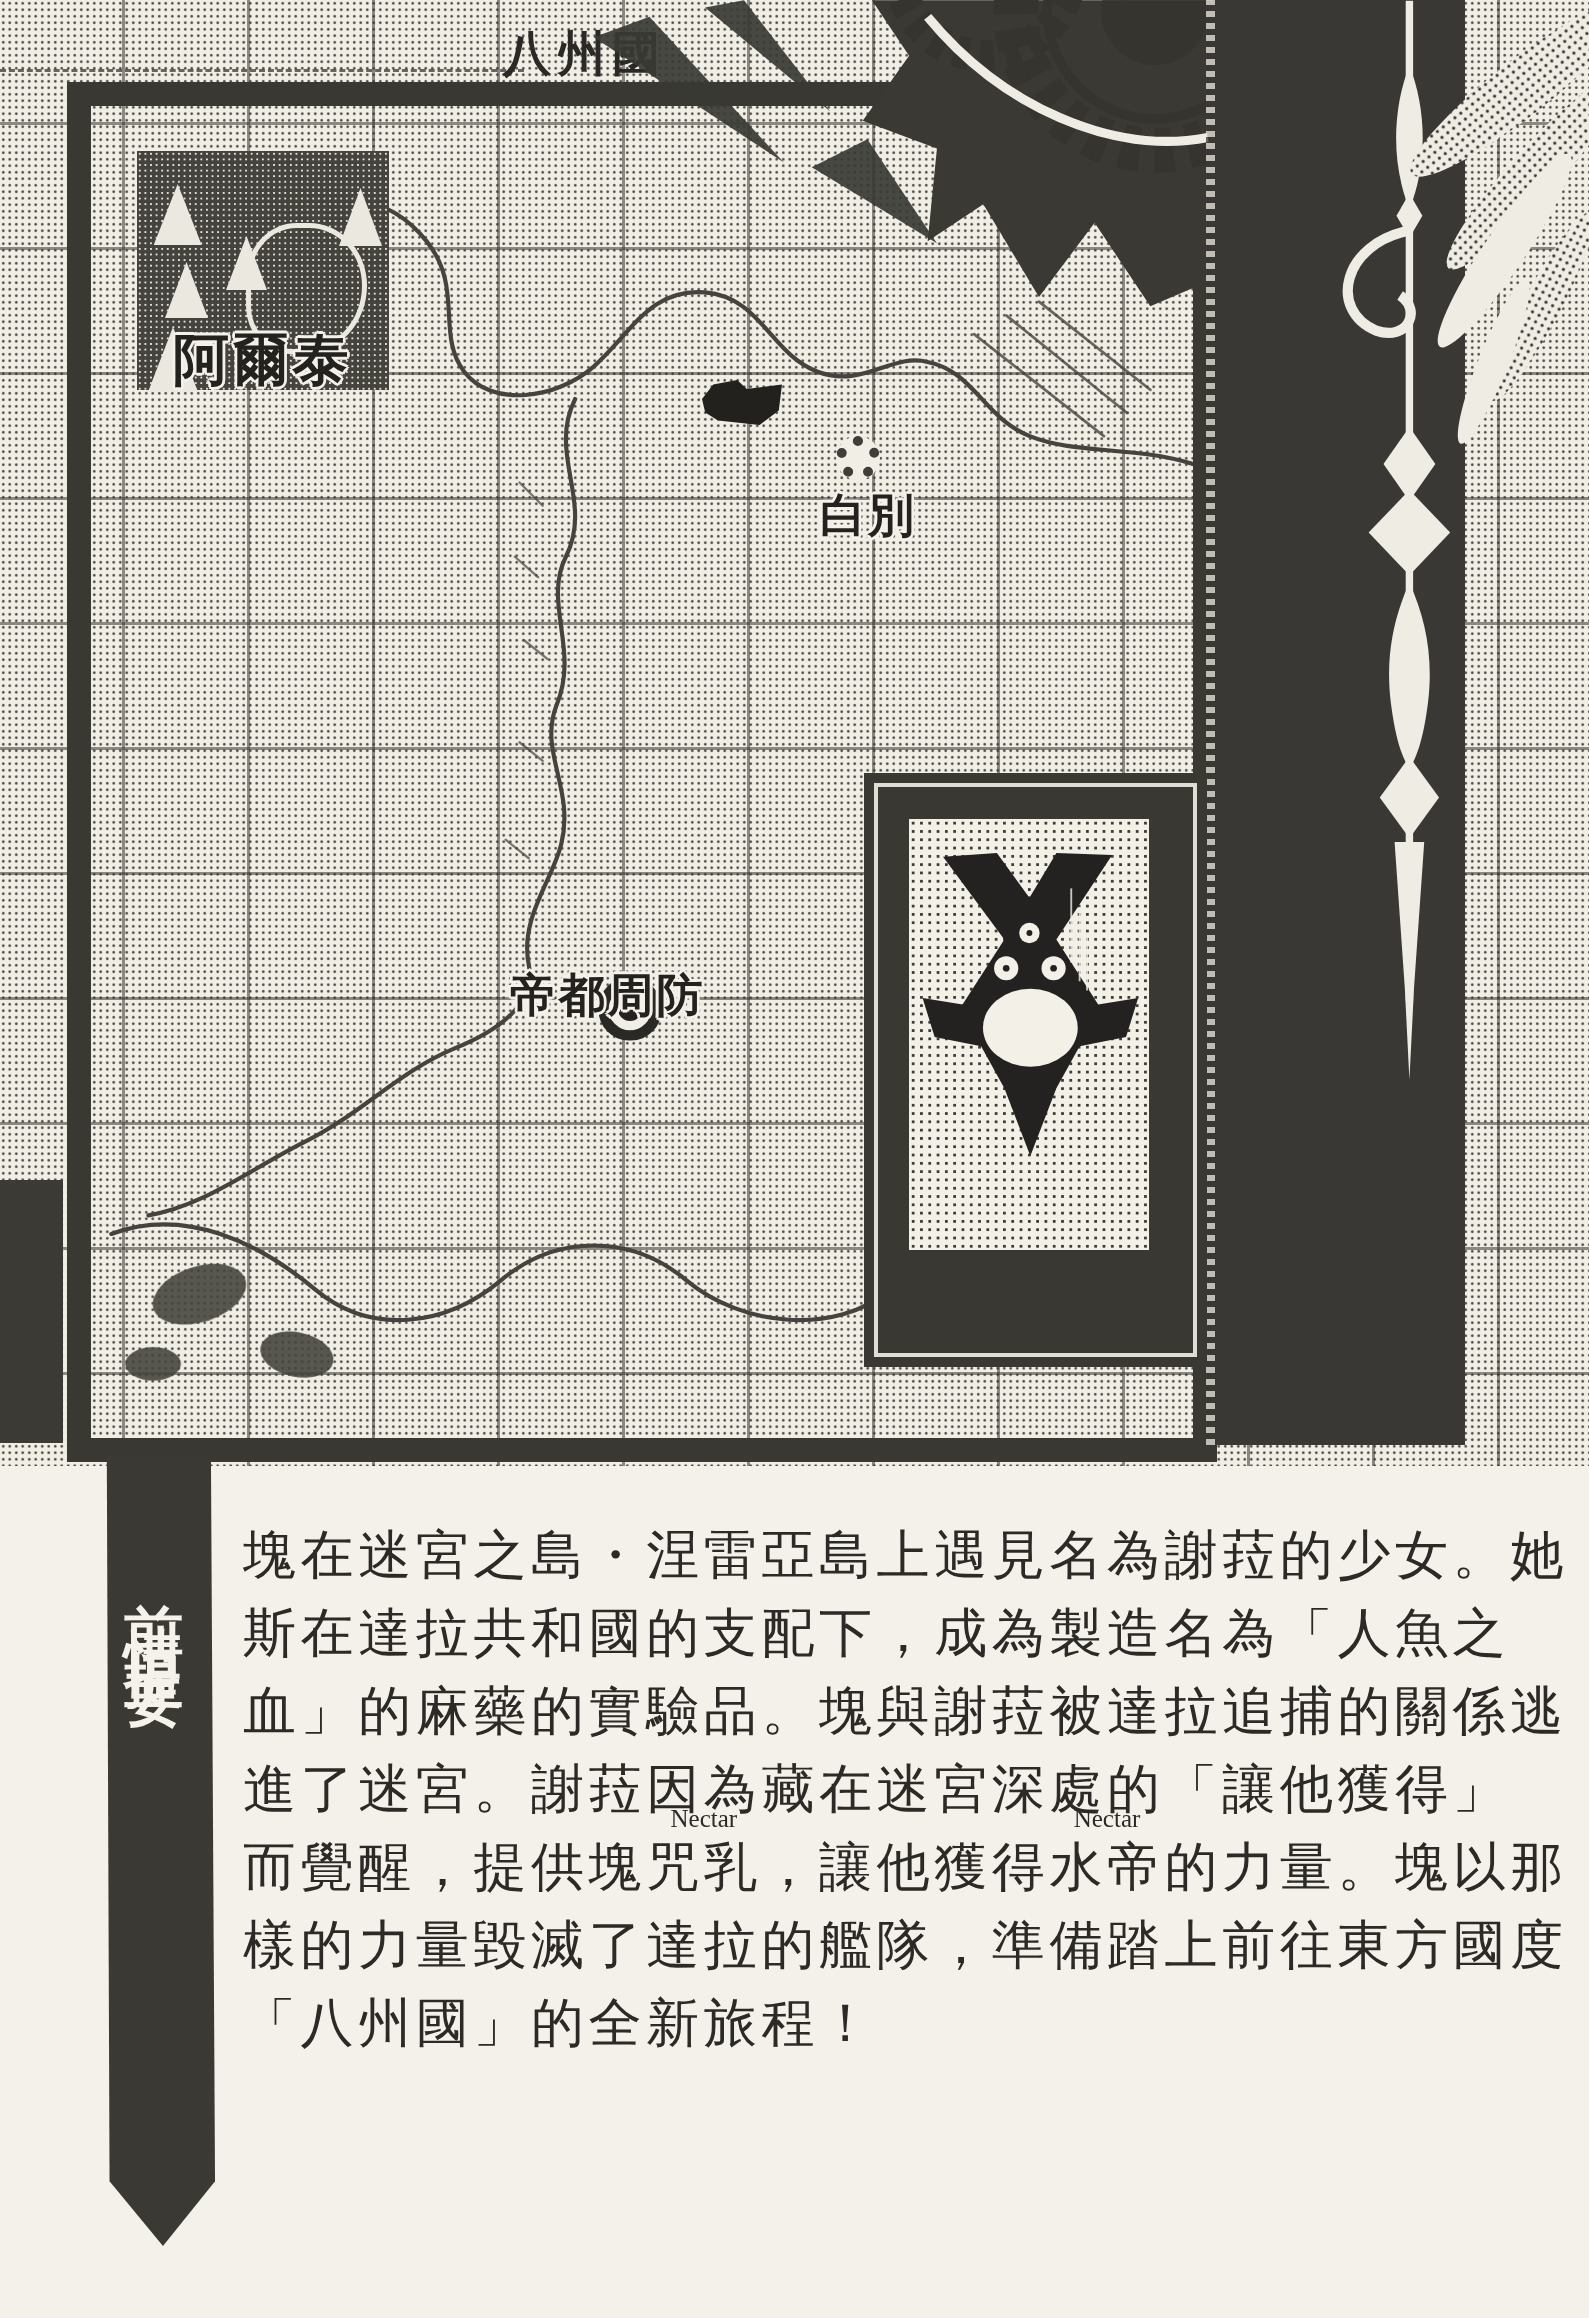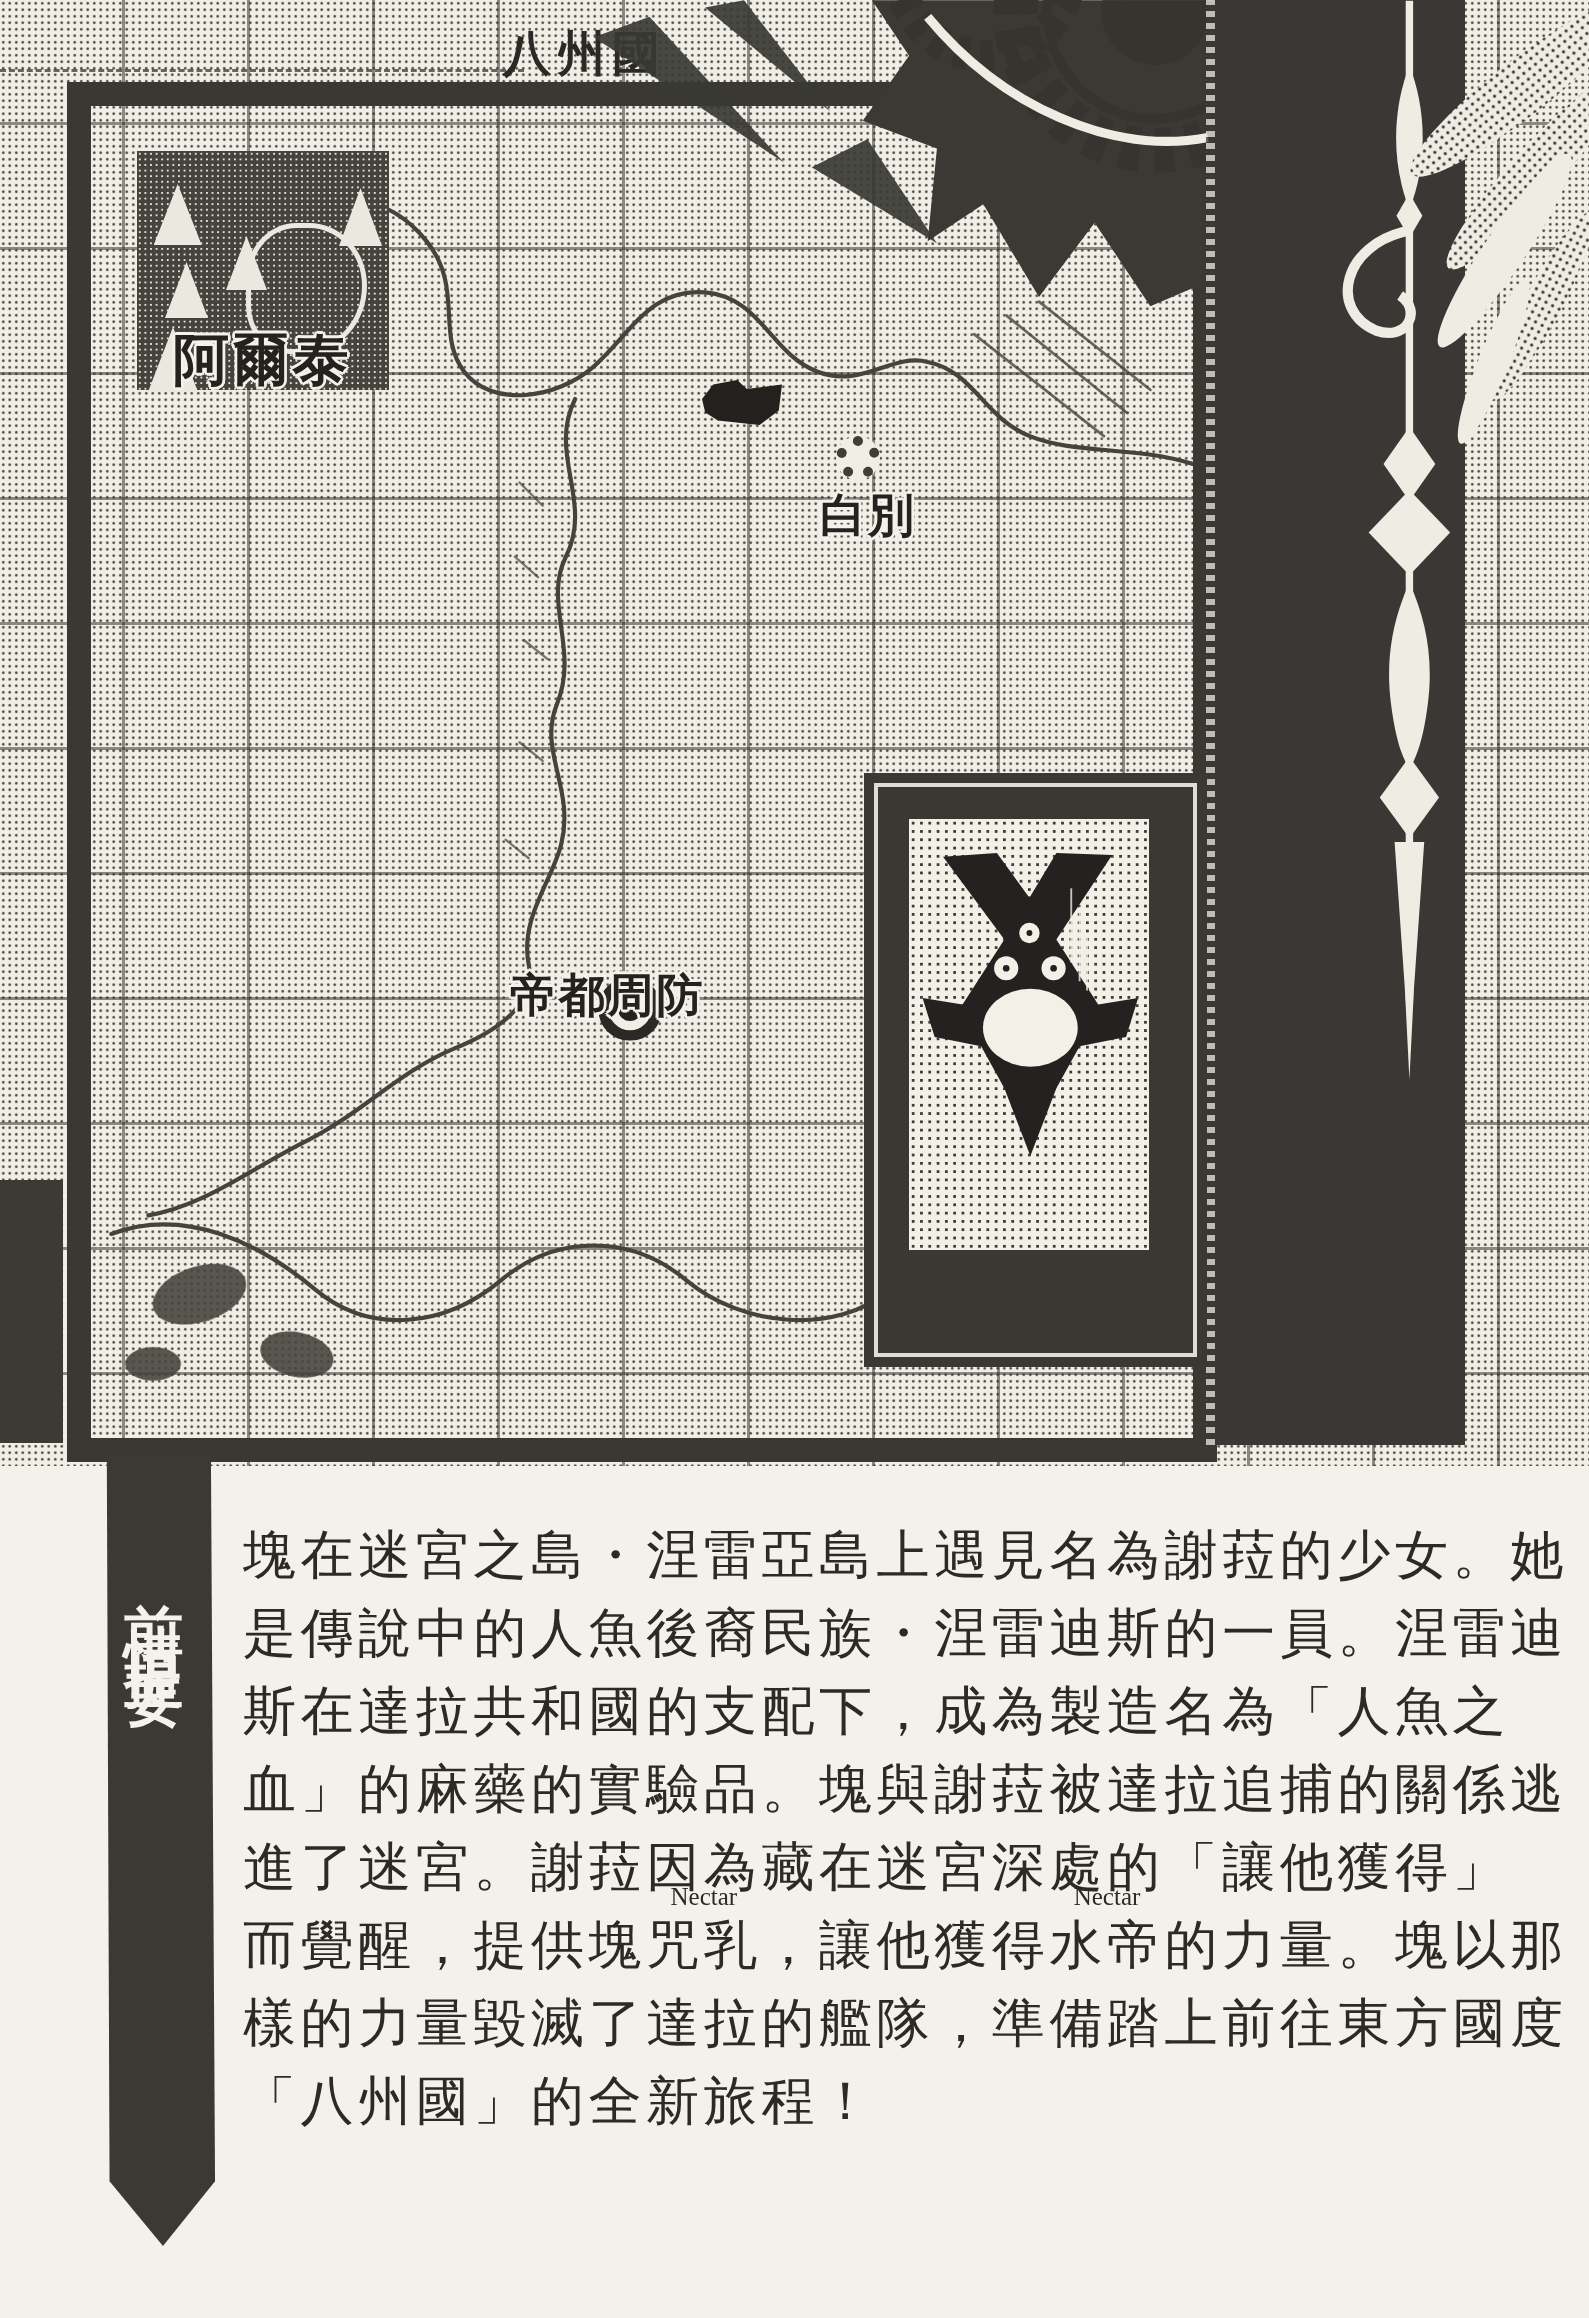--- a/index.html
+++ b/index.html
@@ -213,21 +213,20 @@
       </svg>
     </div>
   </div>
 
   <div class="banner">
     <div class="banner-text">前情提要</div>
   </div>
 
   <div class="story">
     <div class="story-line">塊在迷宮之島・涅雷亞島上遇見名為謝菈的少女。她</div>
-    <div class="story-line">是傳說中的人魚後裔民族・涅雷迪斯的一員。涅雷迪</div>
     <div class="story-line">斯在達拉共和國的支配下，成為製造名為「人魚之</div>
     <div class="story-line">血」的麻藥的實驗品。塊與謝菈被達拉追捕的關係逃</div>
     <div class="story-line">進了迷宮。謝菈因為藏在迷宮深處的「讓他獲得」</div>
     <div class="story-line">
       <span>而覺醒，提供塊</span><span class="rb"><span class="rt">Nectar</span><span>咒乳</span></span><span>，讓他獲得</span><span class="rb"><span class="rt">Nectar</span><span>水帝</span></span><span>的力量。塊以那</span>
     </div>
     <div class="story-line">樣的力量毀滅了達拉的艦隊，準備踏上前往東方國度</div>
     <div class="story-line">「八州國」的全新旅程！</div>
   </div>
 

